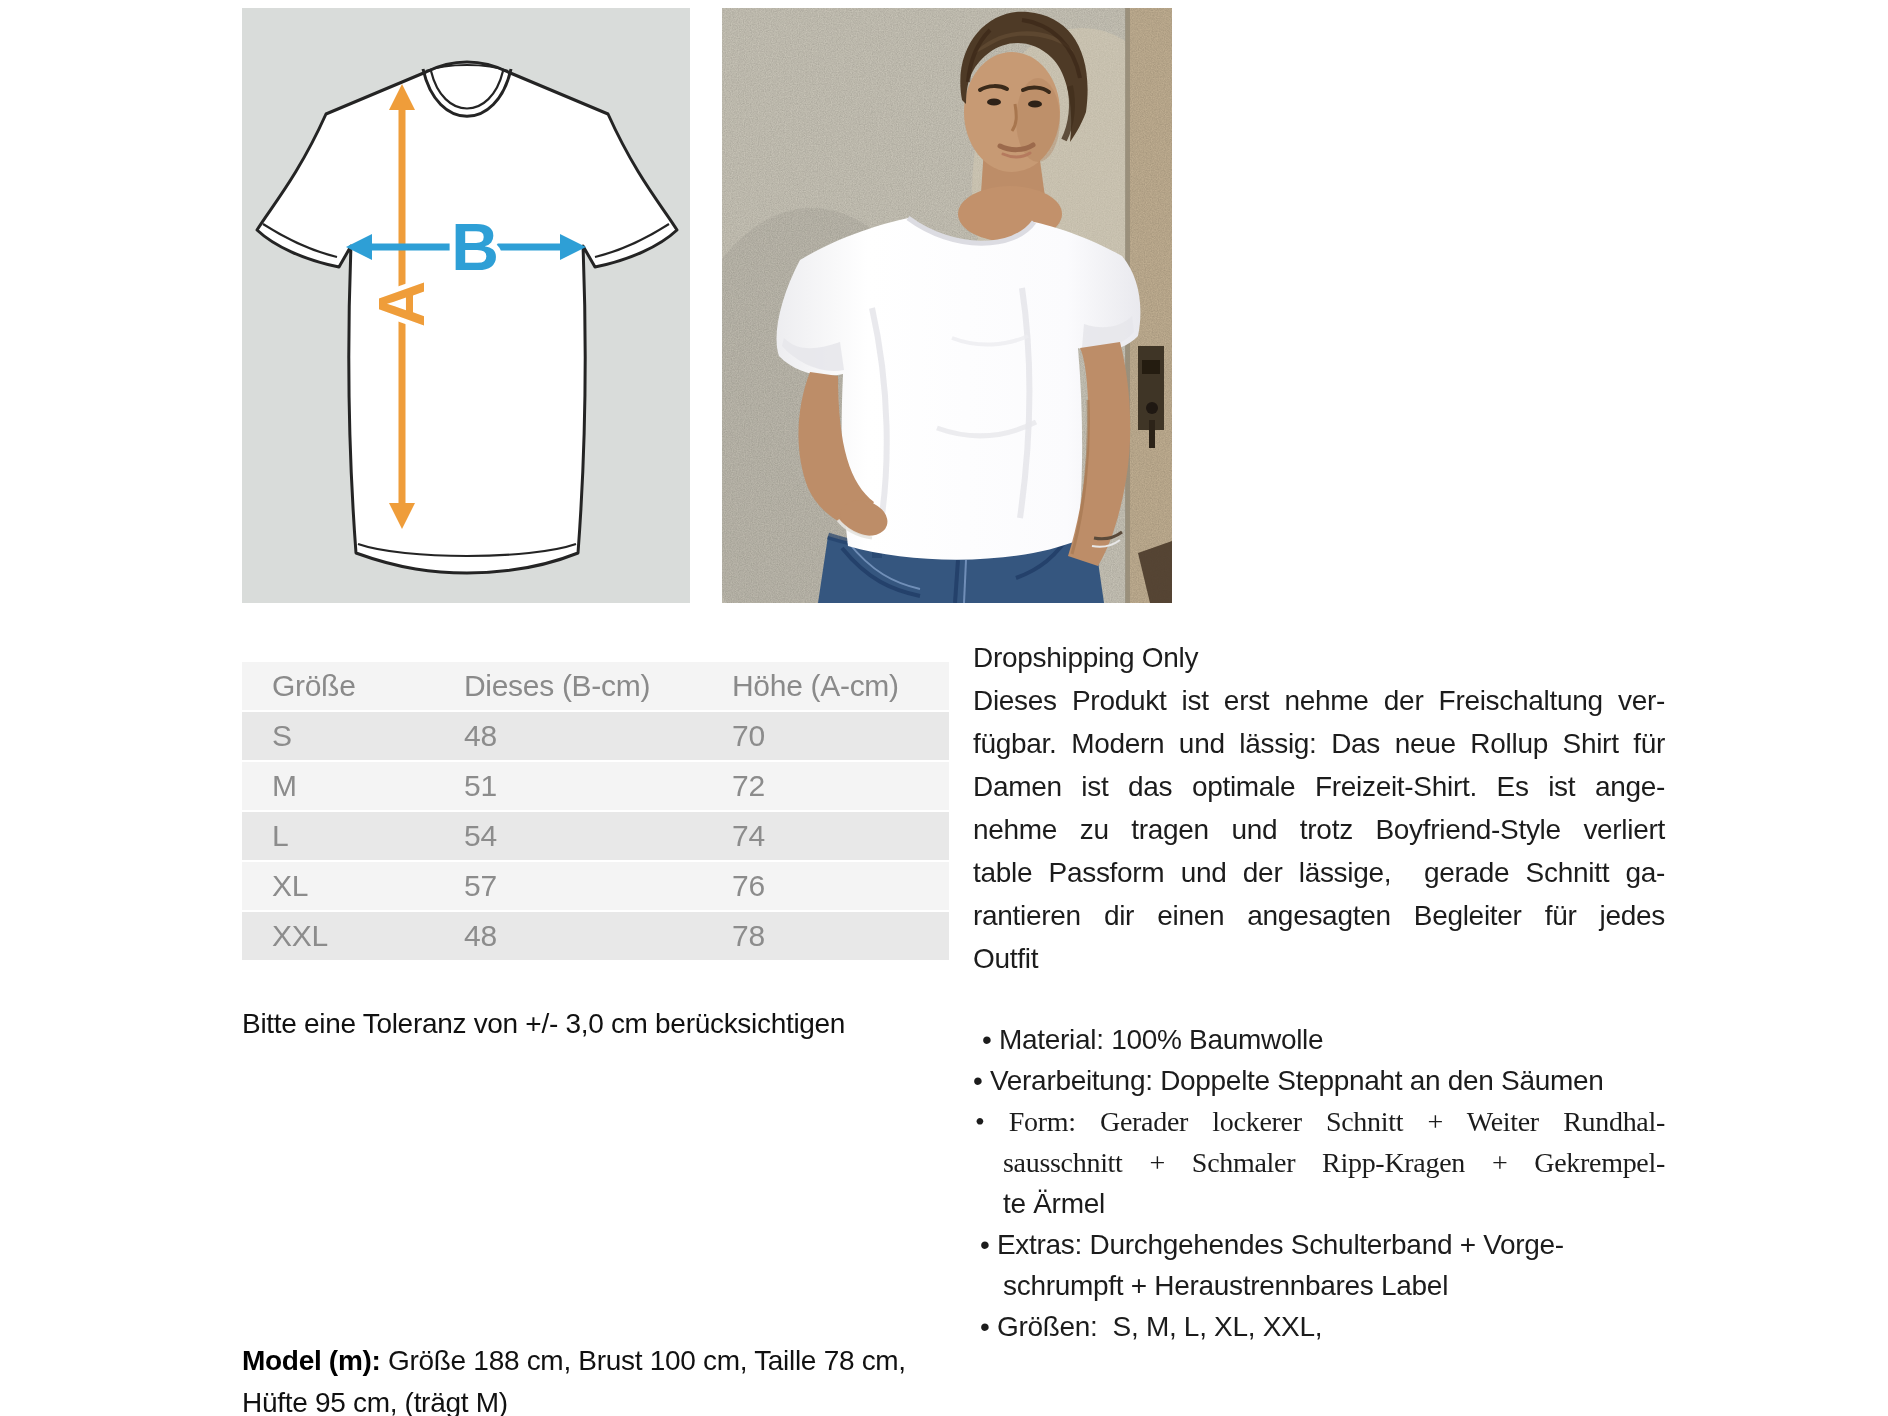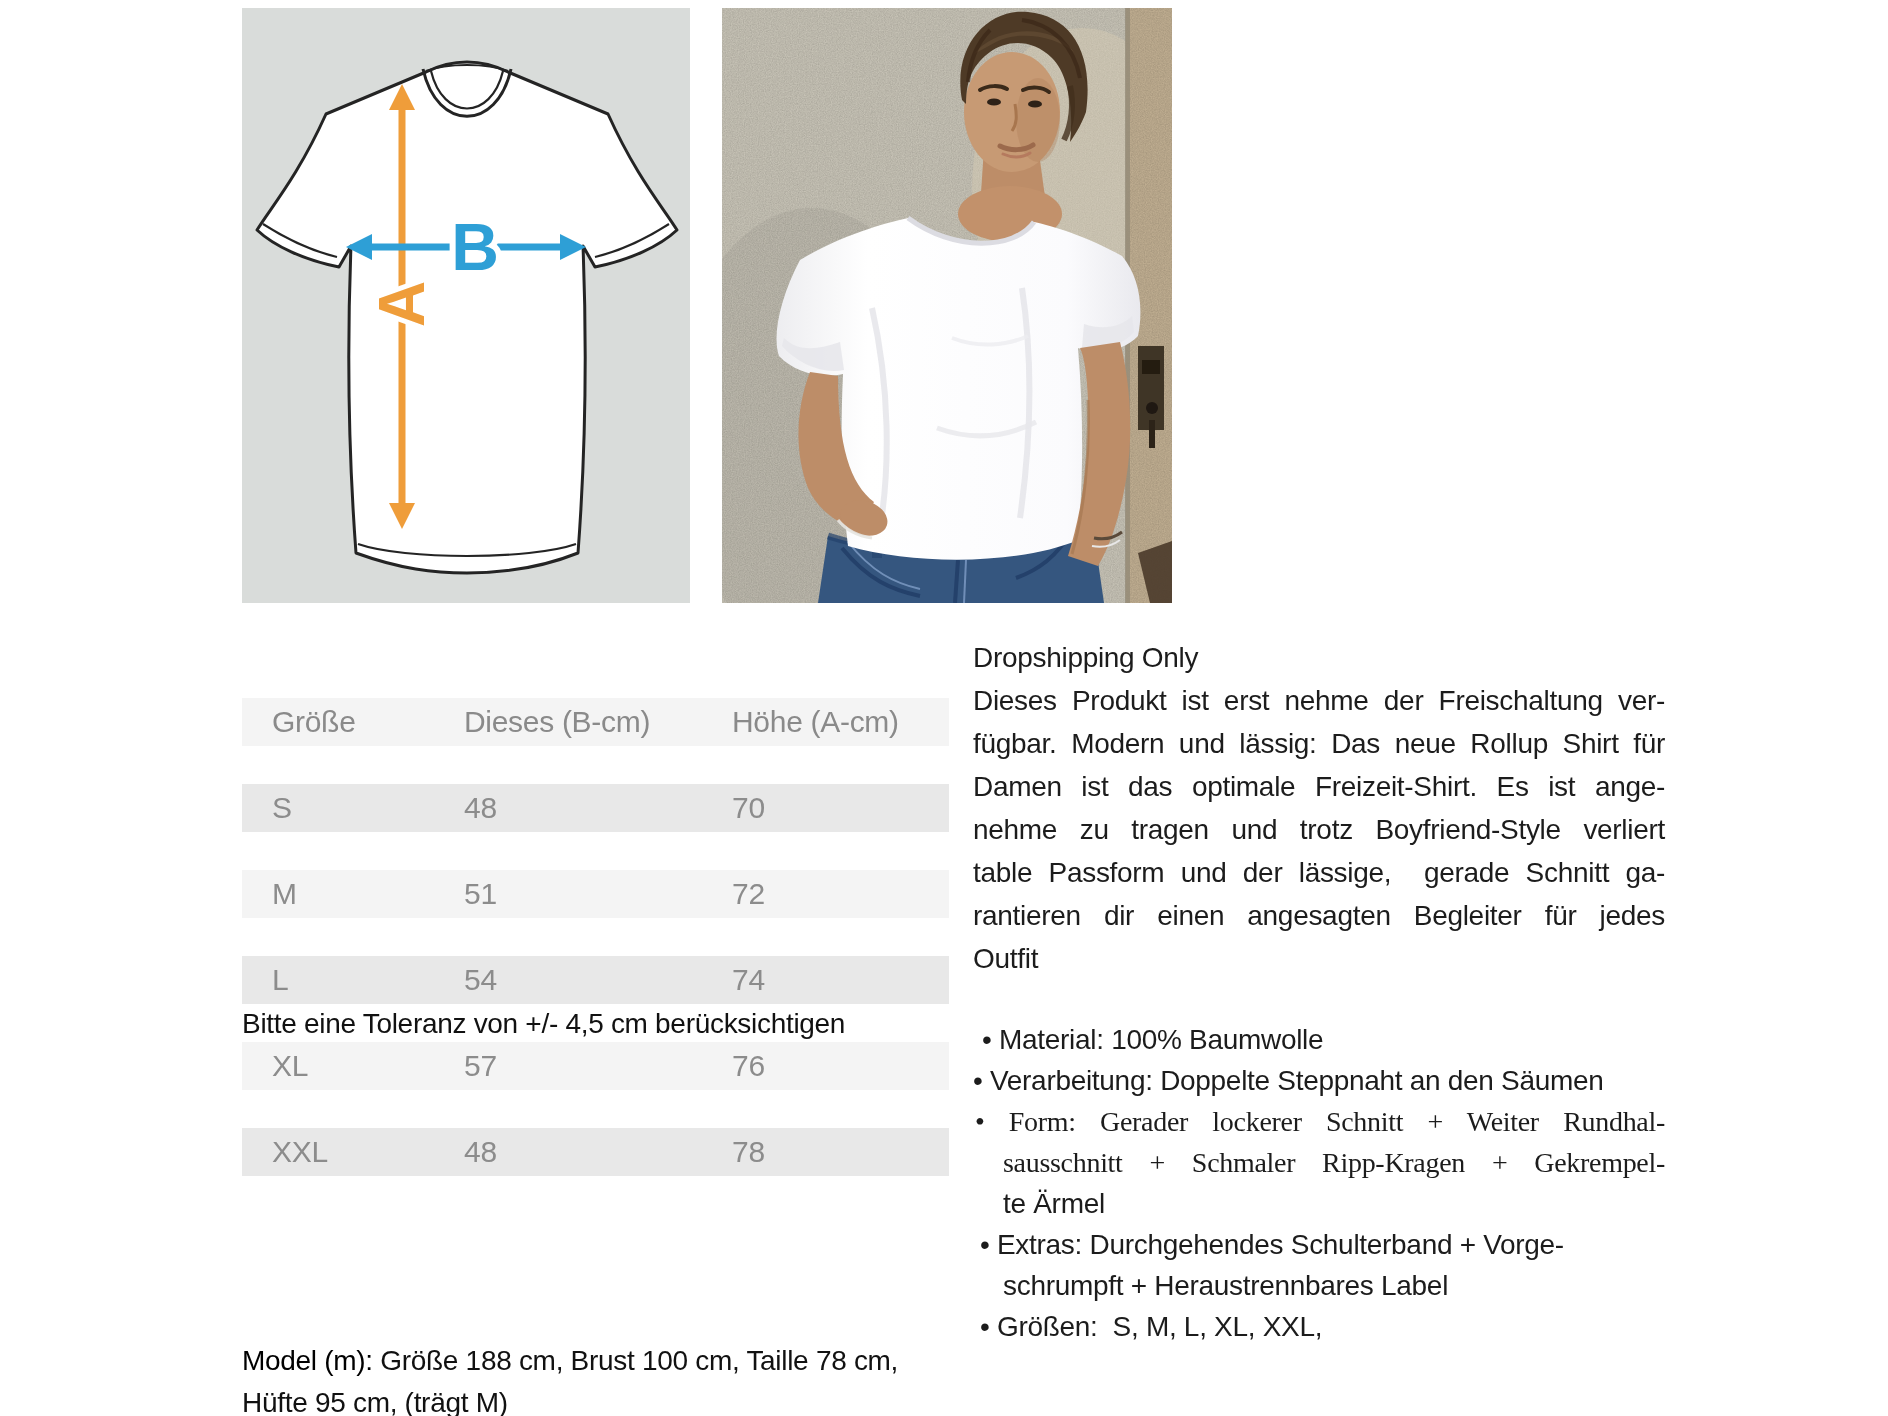--- a/index.html
+++ b/index.html
@@ -11,29 +11,29 @@
   .diagram-block{position:absolute;left:242px;top:8px;width:448px;height:595px;background:#d9dcda;}
   .diagram-block svg{display:block;}
 
   
   .photo-block{position:absolute;left:722px;top:8px;width:450px;height:595px;overflow:hidden;}
   .photo-block svg{display:block;}
 
   
   .size-table{position:absolute;left:242px;top:662px;width:707px;font-size:30px;letter-spacing:-0.3px;}
   .t-row{display:grid;grid-template-columns:192px 268px 1fr;align-items:center;
-         height:50px;border-bottom:2px solid #ffffff;padding-left:30px;box-sizing:border-box;margin-top:36px;}
+         height:50px;border-bottom:2px solid #ffffff;padding-left:30px;box-sizing:border-box;}
   .t-head{background:#f4f4f4;color:#8a8a8a;}
   .t-odd{background:#e8e8e8;color:#8c8c8c;}
   .t-even{background:#f4f4f4;color:#8c8c8c;}
 
   
   .tolerance-note{position:absolute;left:242px;top:1008px;width:740px;font-size:28px;color:#111;letter-spacing:-0.3px;}
   .model-note{position:absolute;left:242px;top:1340px;width:760px;font-size:28px;line-height:42px;color:#111;letter-spacing:-0.3px;}
-  .model-note b{font-weight:normal;color:#000;}
+  .model-note b{font-weight:bold;color:#000;}
 
   
   .description{position:absolute;left:973px;top:636px;width:692px;font-size:28px;color:#1c1c1c;letter-spacing:-0.3px;}
   .d-line{height:43px;line-height:43px;white-space:nowrap;overflow:visible;}
   .j{text-align:justify;text-align-last:justify;white-space:normal;}
   .bullets{margin-top:39px;}
   .b-line{height:41px;line-height:41px;white-space:nowrap;}
   .bj{text-align:justify;text-align-last:justify;white-space:normal;font-family:Liberation Serif, serif;}
   .ind{padding-left:30px;}
   .pad2{padding-left:2px;}
@@ -231,21 +231,21 @@
       <span>57</span>
       <span>76</span>
     </div>
     <div class="t-row t-odd">
       <span>XXL</span>
       <span>48</span>
       <span>78</span>
     </div>
   </div>
 
-  <div class="tolerance-note">Bitte eine Toleranz von +/- 4,5 cm berücksichtigen</div>
+  <div class="tolerance-note">Bitte eine Toleranz von +/- 3,0 cm berücksichtigen</div>
 
   <div class="model-note">
     <div><b>Model (m):</b><span> Größe 188 cm, Brust 100 cm, Taille 78 cm,</span></div>
     <div>Hüfte 95 cm, (trägt M)</div>
   </div>
 
   <div class="description">
     <div class="d-line">Dropshipping Only</div>
     <div class="d-line j">Dieses Produkt ist erst nehme der Freischaltung ver-</div>
     <div class="d-line j">fügbar. Modern und lässig: Das neue Rollup Shirt für</div>

